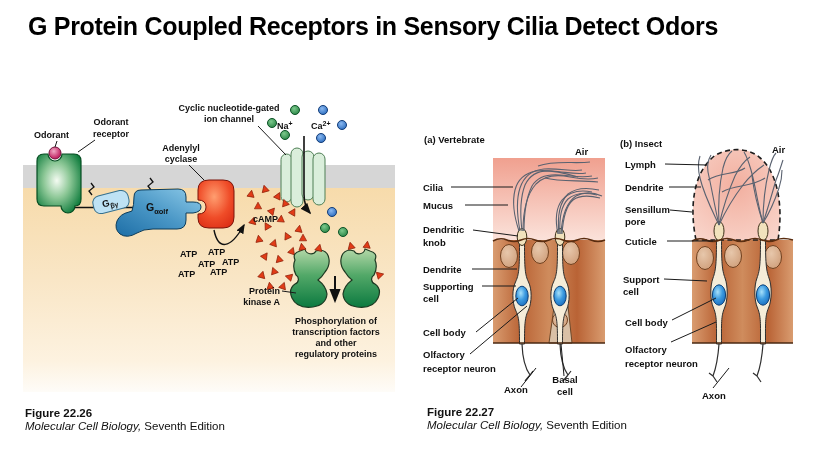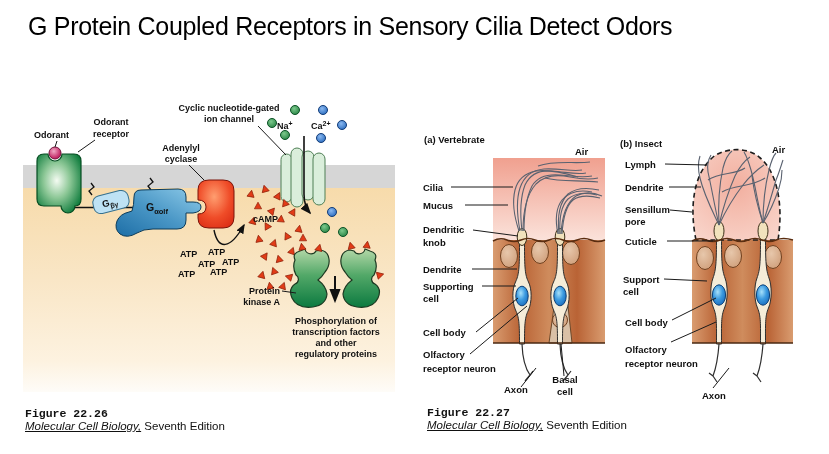--- a/index.html
+++ b/index.html
@@ -1,27 +1,27 @@
 <!DOCTYPE html>
 <html><head>
 <meta charset="utf-8">
 <style>
   html,body{margin:0;padding:0;background:#fff;}
   .page{position:relative;width:829px;height:454px;background:#ffffff;overflow:hidden;
         font-family:"Liberation Sans", sans-serif;}
-  .slide-title{position:absolute;left:28px;top:12px;font-size:25px;font-weight:400;
+  .slide-title{position:absolute;left:28px;top:12px;font-size:25px;font-weight:700;
         color:#000;letter-spacing:-0.3px;white-space:nowrap;}
   .fig-svg{position:absolute;}
   #fig26svg{left:15px;top:90px;}
   #fig27svg{left:420px;top:130px;}
   .caption{position:absolute;font-size:11.5px;color:#111;line-height:13px;}
   #cap26{left:25px;top:407px;}
   #cap27{left:427px;top:406px;}
-  .caption .fg{font-weight:700;display:block;font-family:Liberation Mono, monospace;}
-  .caption .it{font-style:italic;text-decoration:underline;}
+  .caption .fg{font-weight:700;display:block;}
+  .caption .it{font-style:italic;}
   svg text{font-family:"Liberation Sans", sans-serif;fill:#101010;}
   .lbl{font-size:9px;font-weight:700;}
   .lbl27{font-size:9.5px;font-weight:700;}
   .ptr{stroke:#1a1a1a;stroke-width:1;fill:none;}
   .cil{stroke:#5a6270;stroke-width:1.1;fill:none;}
   .nrn{fill:#f5ecd8;stroke:#2e2e2e;stroke-width:1;}
   .axn{fill:none;stroke:#2e2e2e;stroke-width:1.2;}
 </style>
 </head>
 <body>

